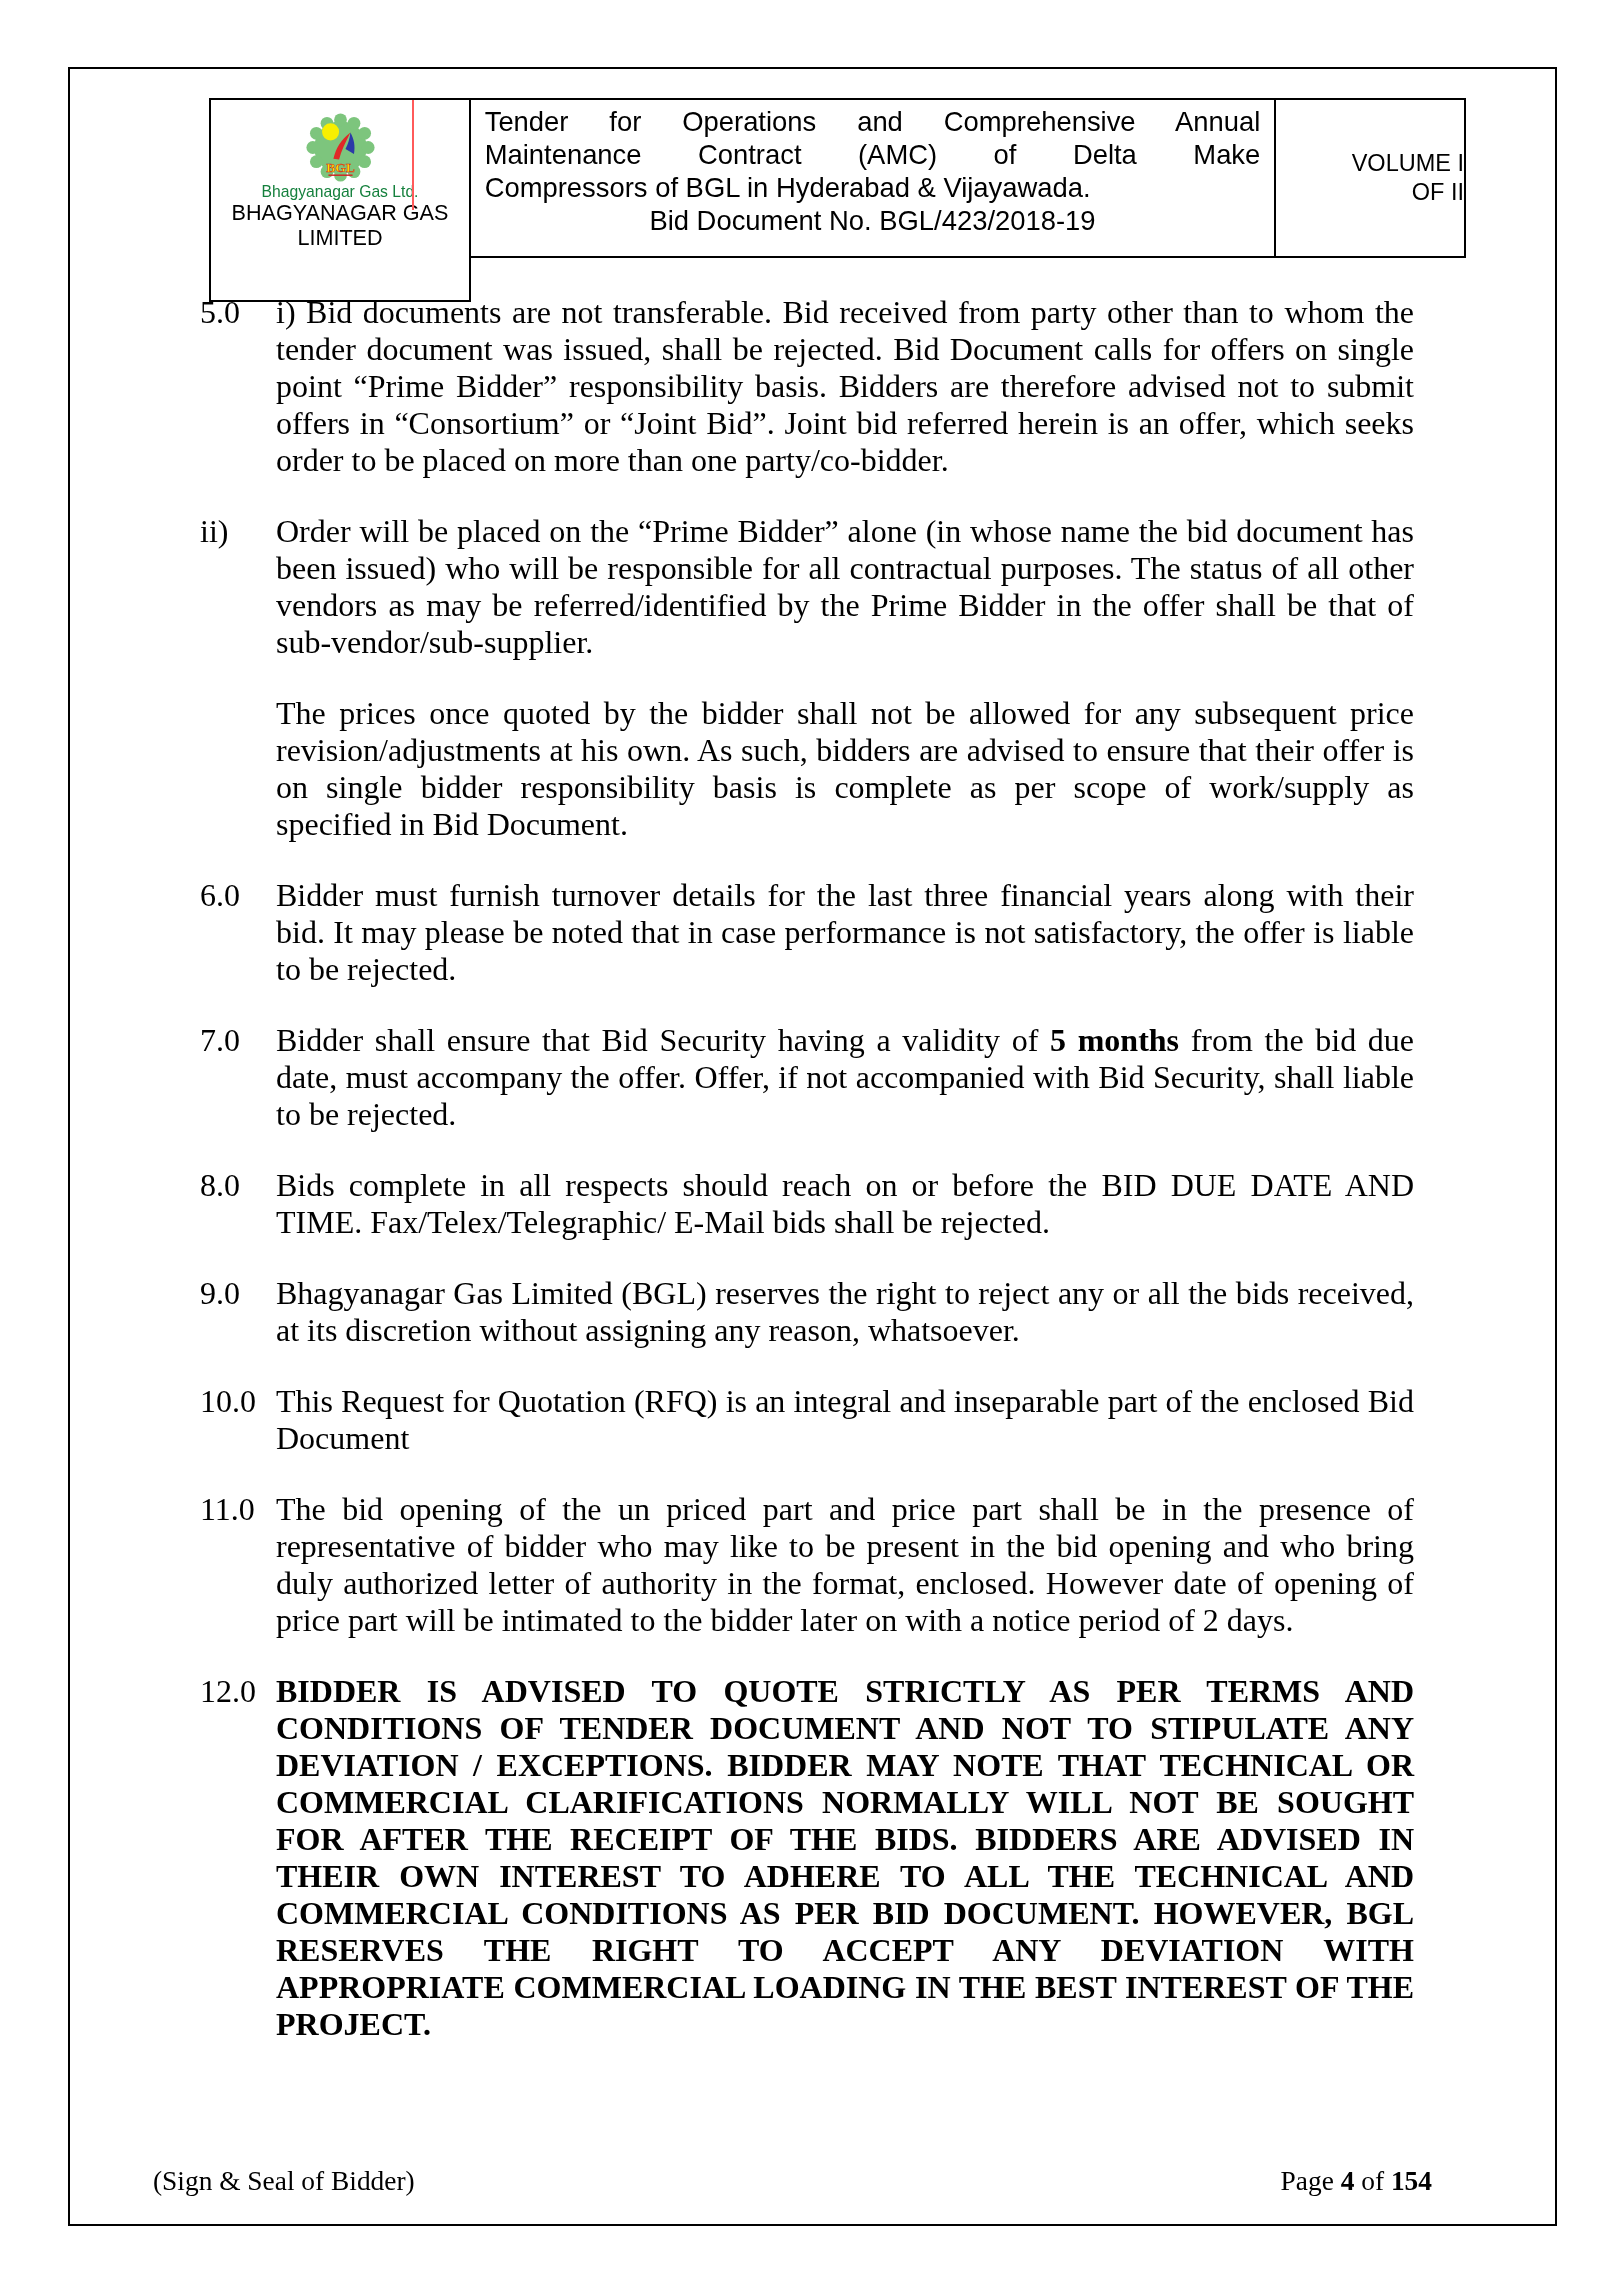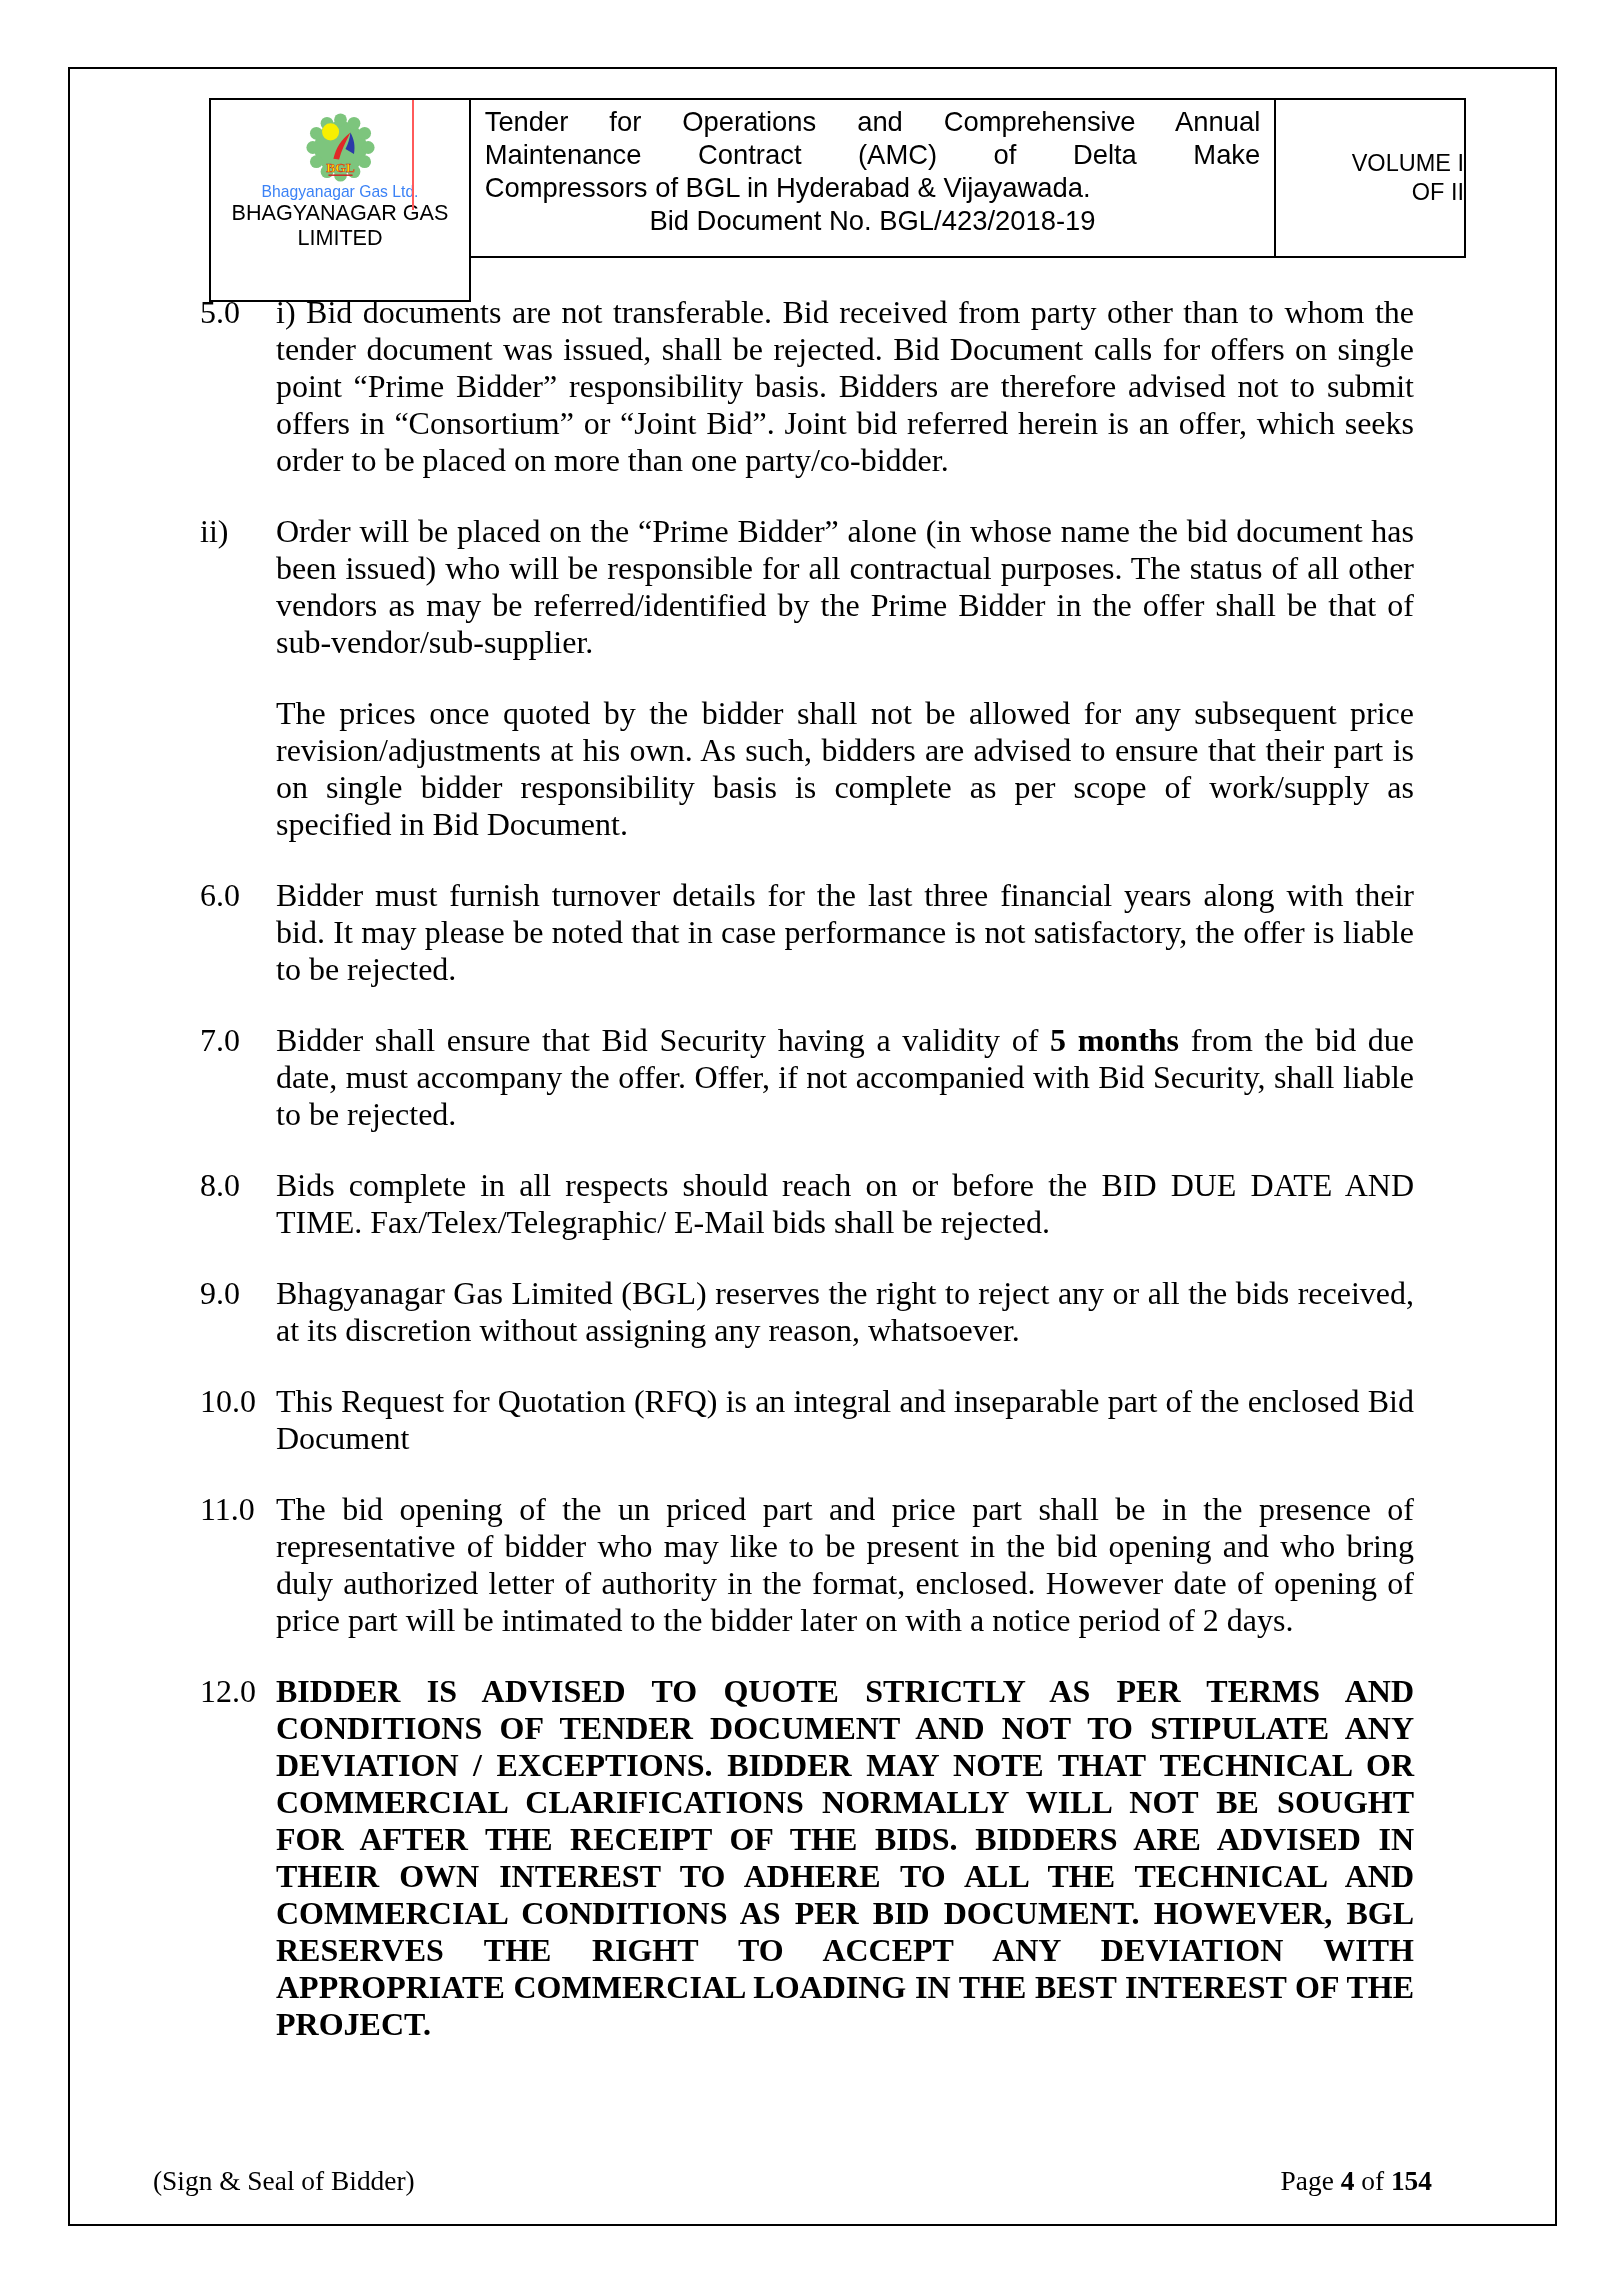--- a/index.html
+++ b/index.html
@@ -12,21 +12,21 @@
   .title-cell{width:807px;height:160px;margin-left:-2px;padding:4.9px 13.7px 0 13.7px;box-sizing:border-box;
               font-family:"Liberation Sans",sans-serif;font-size:27.4px;line-height:33px;}
   .volume-cell{width:192px;height:160px;margin-left:-2px;display:flex;flex-direction:column;
                justify-content:center;align-items:flex-end;font-family:"Liberation Sans",sans-serif;
                font-size:23.5px;line-height:29px;}
   .title-line-j{text-align:justify;text-align-last:justify;}
   .title-line-l{text-align:left;}
   .title-line-c{text-align:center;}
   .red-line{position:absolute;right:55px;top:0;width:2px;height:110px;background:#ff5a5a;}
   .logo-svg{display:block;margin:11.8px auto 0 auto;}
-  .logo-sub{font-family:"Liberation Sans",sans-serif;font-size:15.7px;color:#3b82f6;line-height:17.6px;}
+  .logo-sub{font-family:"Liberation Sans",sans-serif;font-size:15.7px;color:#15803d;line-height:17.6px;}
   .company{font-family:"Liberation Sans",sans-serif;font-size:21.6px;line-height:24.5px;margin-top:1px;}
   
   .content{position:absolute;left:200px;top:294px;width:1214px;}
   .sec-row{display:flex;margin-bottom:34px;}
   .sec-num{width:76px;flex:none;font-size:32px;line-height:37px;}
   .sec-text{width:1138px;font-size:32px;line-height:37px;text-align:justify;}
   .bold{font-weight:bold;}
   
   .footer{position:absolute;left:153px;top:2166px;width:1279px;display:flex;
           justify-content:space-between;font-size:27.4px;line-height:31px;}
@@ -89,21 +89,21 @@
     <div class="sec-text">i) Bid documents are not transferable. Bid received from party other than to whom the tender document was issued, shall be rejected. Bid Document calls for offers on single point “Prime Bidder” responsibility basis. Bidders are therefore advised not to submit offers in “Consortium” or “Joint Bid”. Joint bid referred herein is an offer, which seeks order to be placed on more than one party/co-bidder.</div>
   </div>
 
   <div class="sec-row">
     <div class="sec-num">ii)</div>
     <div class="sec-text">Order will be placed on the “Prime Bidder” alone (in whose name the bid document has been issued) who will be responsible for all contractual purposes.  The status of all other vendors as may be referred/identified by the Prime Bidder in the offer shall be that of sub-vendor/sub-supplier.</div>
   </div>
 
   <div class="sec-row">
     <div class="sec-num"></div>
-    <div class="sec-text">The prices once quoted by the bidder shall not be allowed for any subsequent price revision/adjustments at his own.  As such, bidders are advised to ensure that their part is on single bidder responsibility basis is complete as per scope of work/supply as specified in Bid Document.</div>
+    <div class="sec-text">The prices once quoted by the bidder shall not be allowed for any subsequent price revision/adjustments at his own.  As such, bidders are advised to ensure that their offer is on single bidder responsibility basis is complete as per scope of work/supply as specified in Bid Document.</div>
   </div>
 
   <div class="sec-row">
     <div class="sec-num">6.0</div>
     <div class="sec-text">Bidder must furnish turnover details for the last three financial years along with their bid. It may please be noted that in case performance is not satisfactory, the offer is liable to be rejected.</div>
   </div>
 
   <div class="sec-row">
     <div class="sec-num">7.0</div>
     <div class="sec-text"><span>Bidder shall ensure that Bid Security having a validity of </span><span class="bold">5 months</span><span> from the bid due date, must accompany the offer. Offer, if not accompanied with Bid Security, shall liable to be rejected.</span></div>

